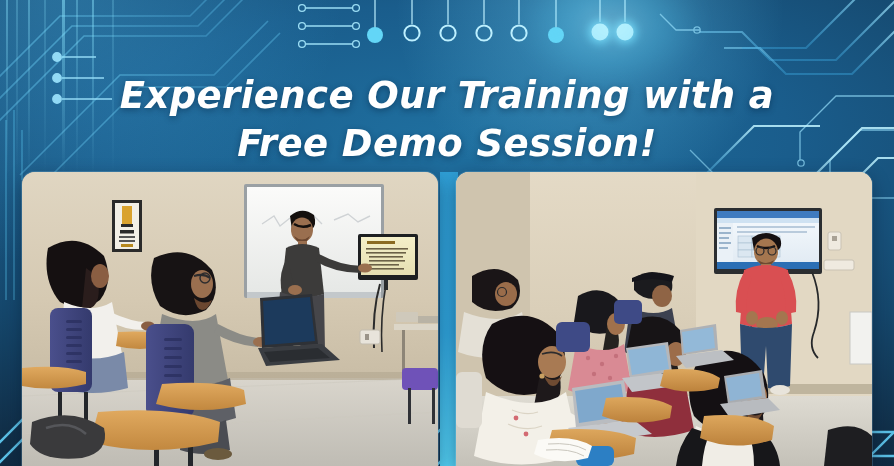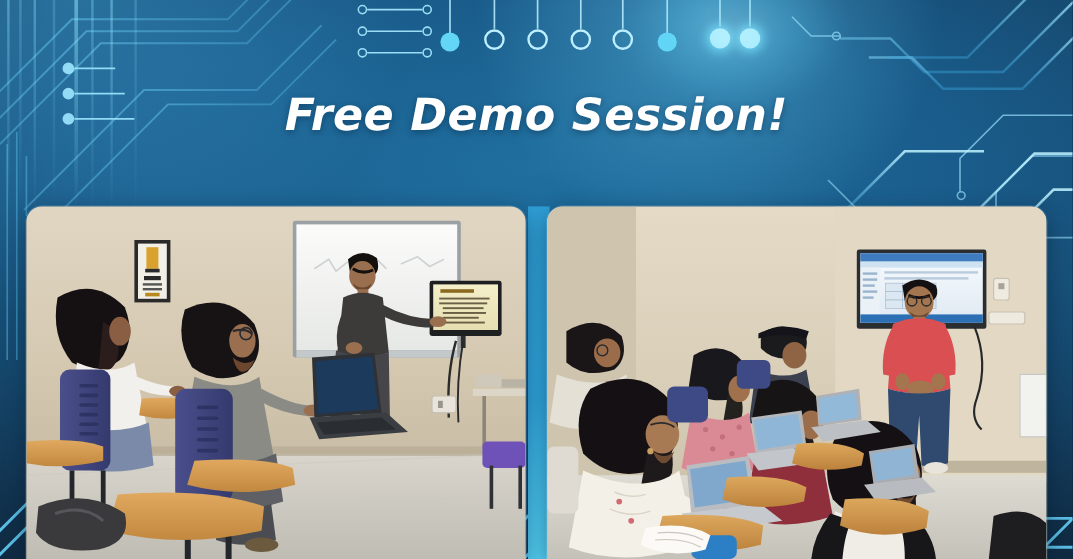--- a/index.html
+++ b/index.html
@@ -218,20 +218,21 @@
       <div class="streak" style="left:28px; opacity:.50;"></div>
       <div class="streak" style="left:44px; opacity:.30;"></div>
       <div class="streak" style="left:62px; opacity:.70; width:3px;"></div>
       <div class="streak" style="left:76px; opacity:.45;"></div>
       <div class="streak" style="left:92px; opacity:.60;"></div>
       <div class="streak" style="left:112px;opacity:.30;"></div>
     </div>
   </div>
 
   <h1 class="headline">
+    <span>Experience Our Training with a</span>
     <span class="l2">Free Demo Session!</span>
   </h1>
 
   <div class="divider-glow"></div>
 
   <div class="photos">
 
     <div class="photo">
       <svg class="photo-svg" viewBox="0 0 416 294" preserveAspectRatio="xMidYMid slice">
         <defs>

